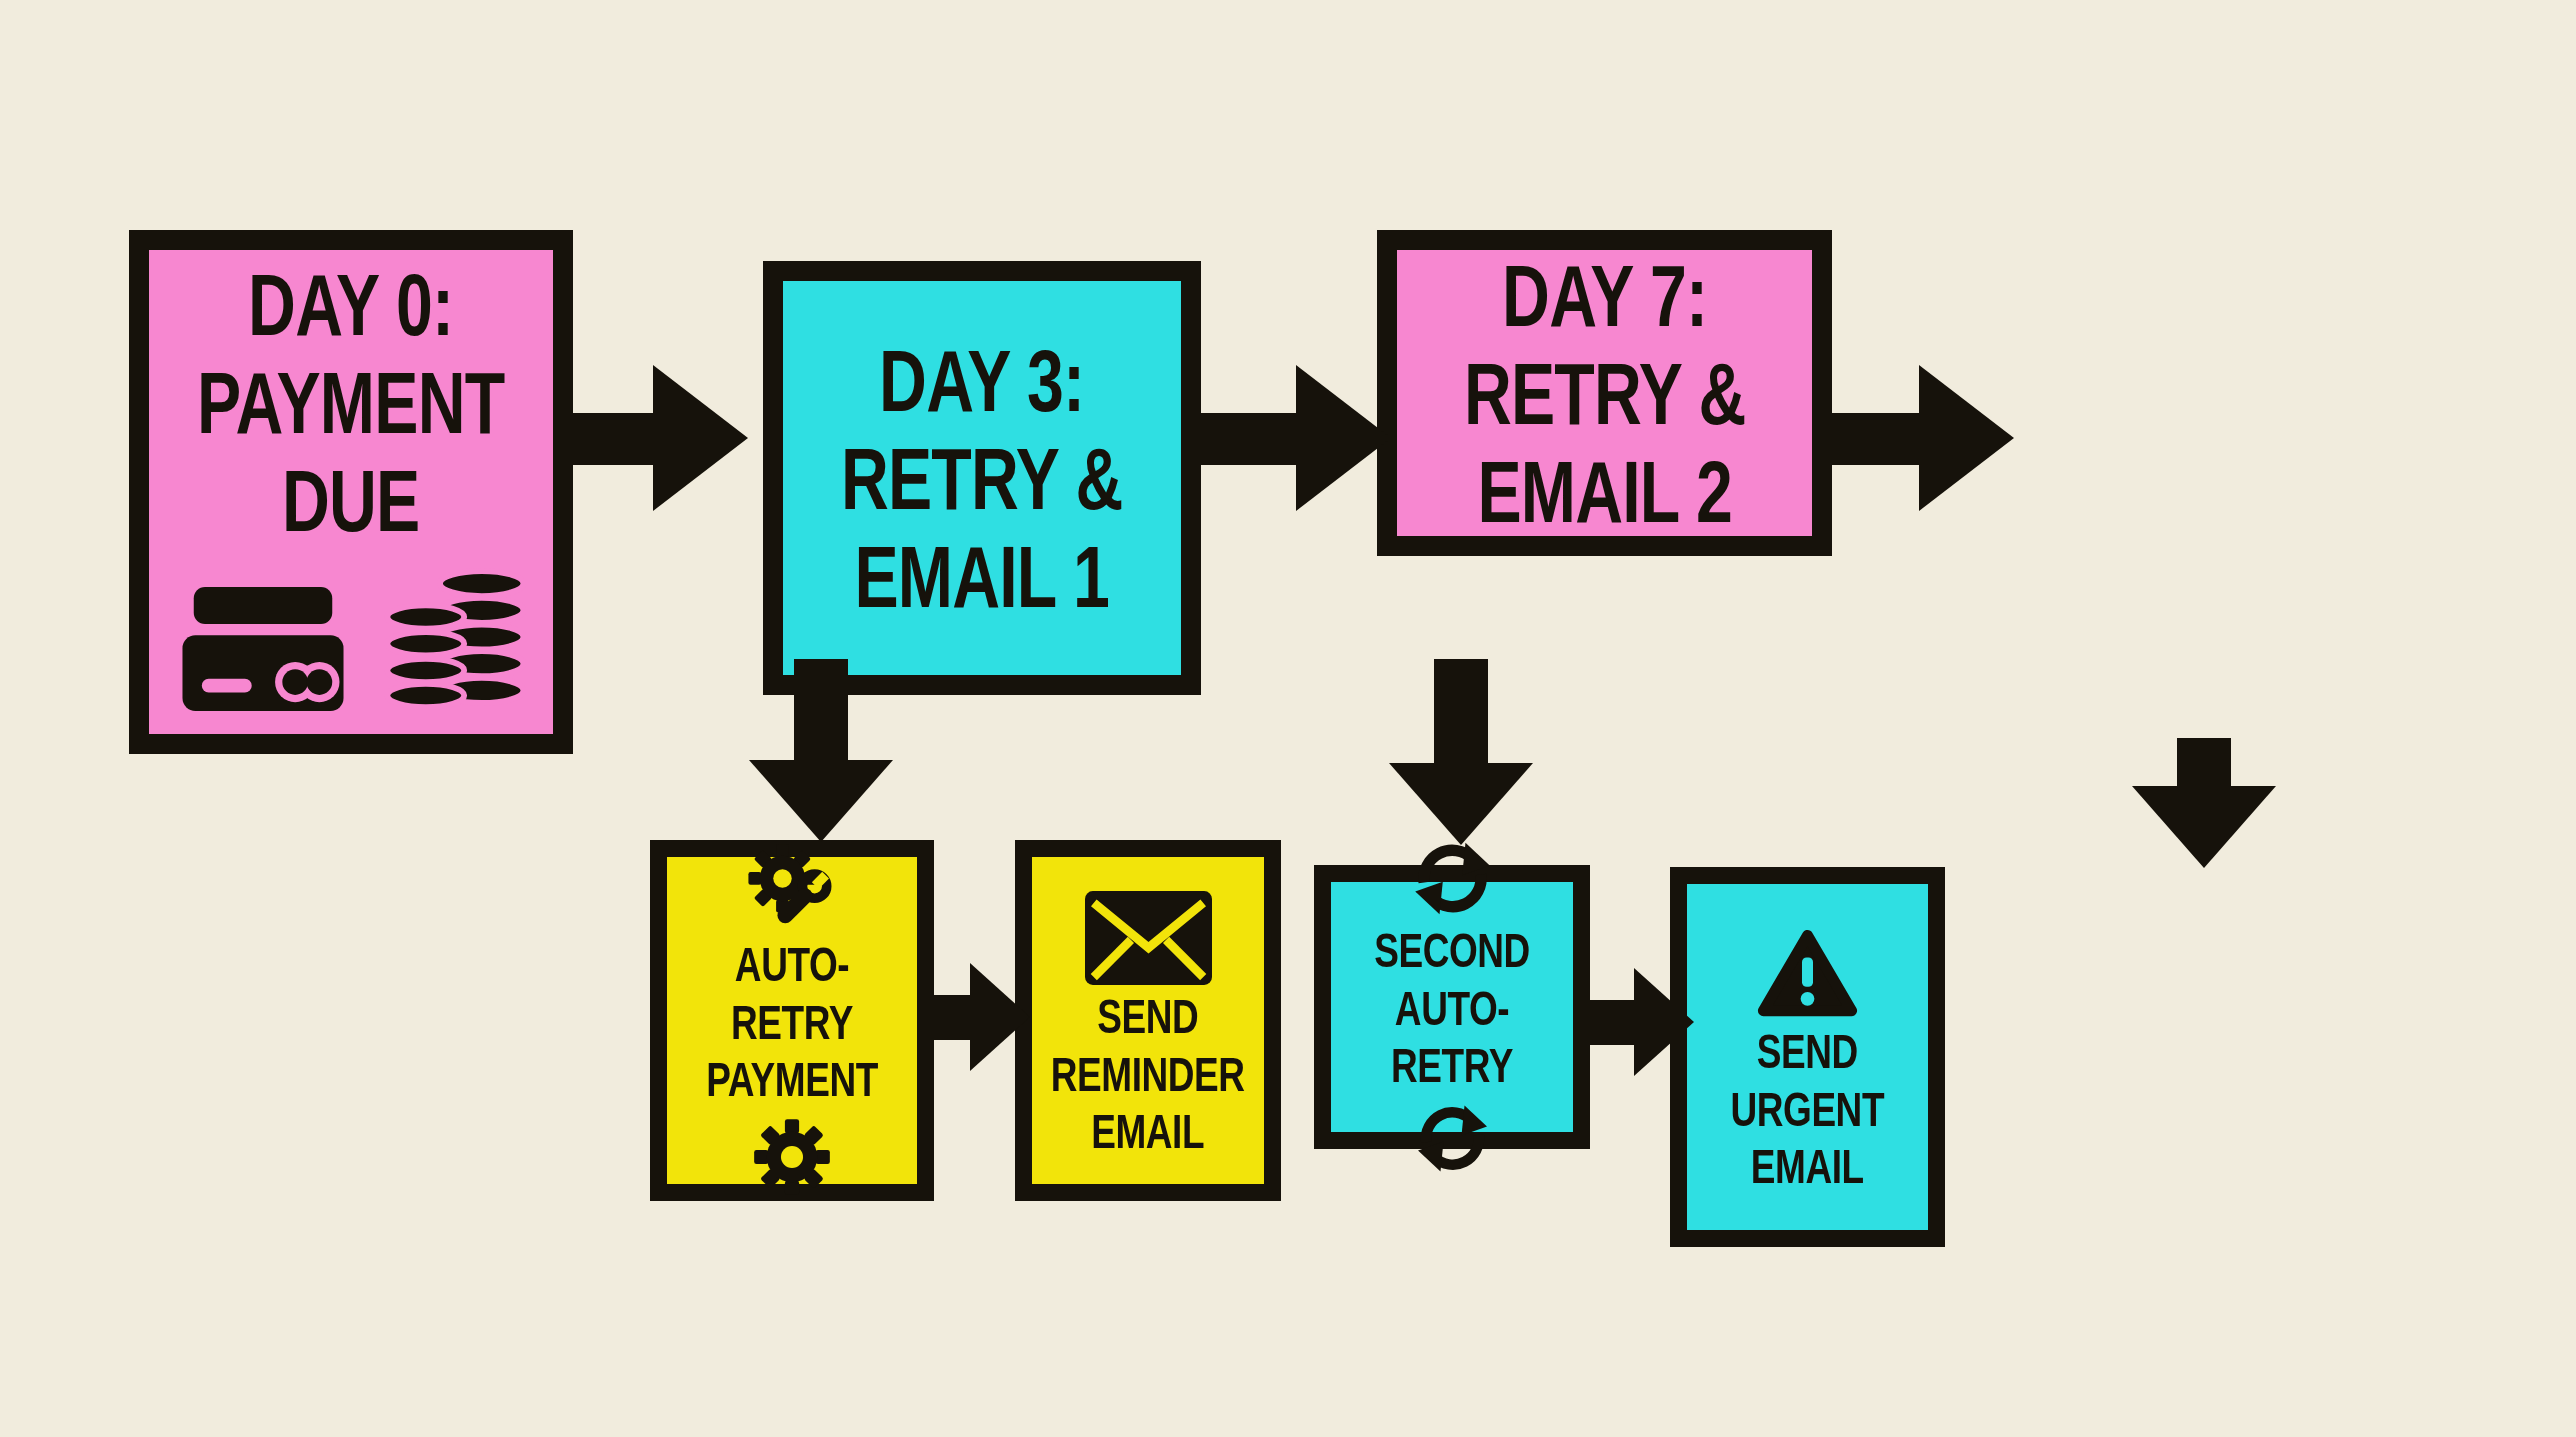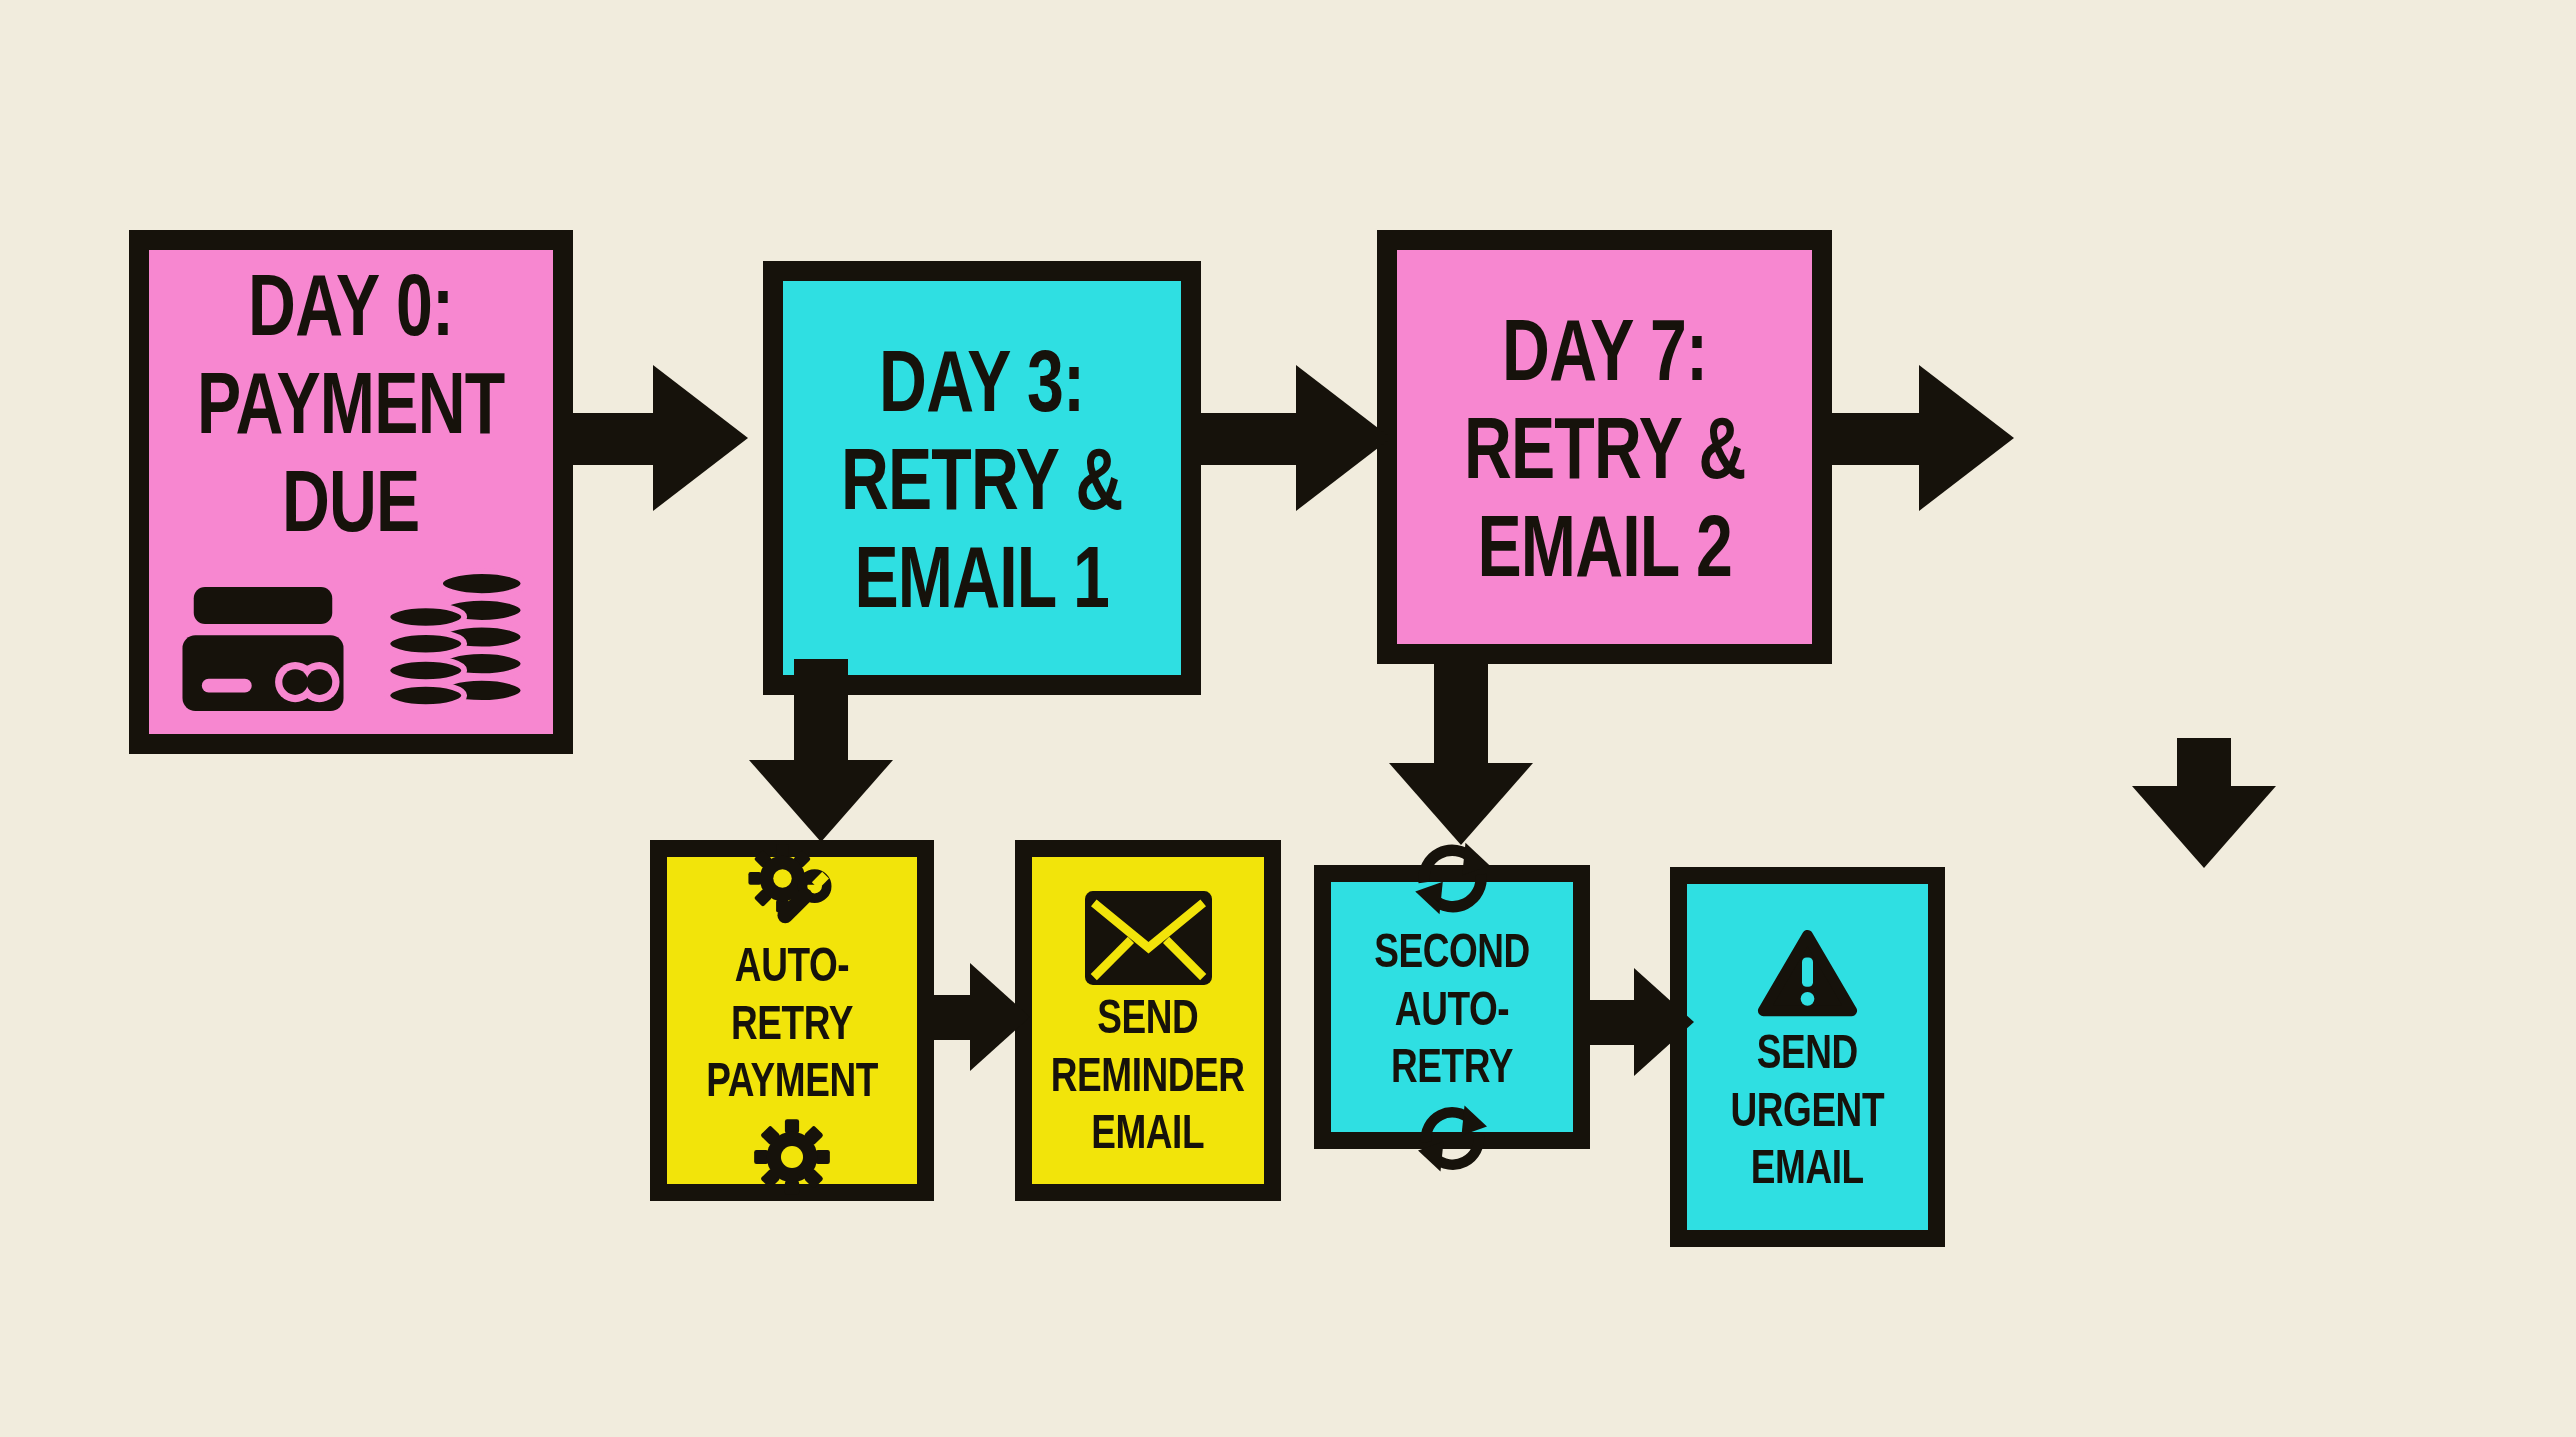--- a/index.html
+++ b/index.html
@@ -78,21 +78,21 @@
   </div>
 
   <div class="box cyan" style="left:763px;top:230px;width:438px;height:434px">
     <div class="label big">
       <div>DAY 3:</div>
       <div>RETRY &amp;</div>
       <div>EMAIL 1</div>
     </div>
   </div>
 
-  <div class="box pink" style="left:1377px;top:230px;width:455px;height:434px">
+  <div class="box pink" style="left:1377px;top:230px;width:455px;height:326px">
     <div class="label big">
       <div>DAY 7:</div>
       <div>RETRY &amp;</div>
       <div>EMAIL 2</div>
     </div>
   </div>
 
 
   <div class="box small yellow" style="left:650px;top:840px;width:284px;height:361px">
     <span class="gap-b">

